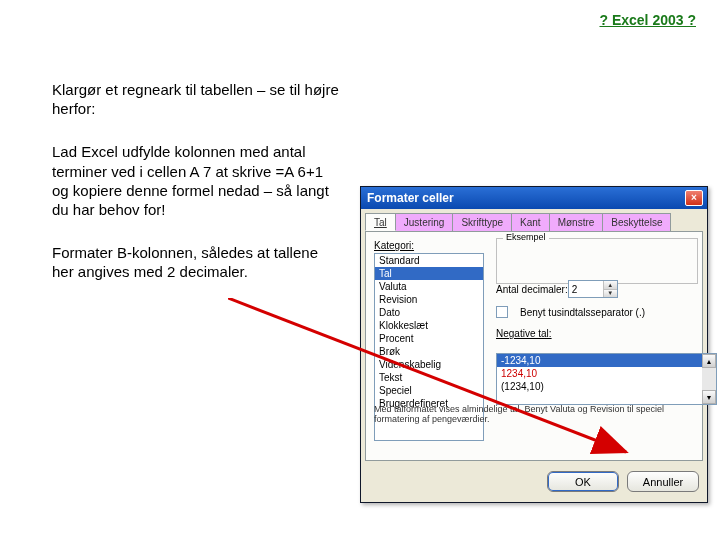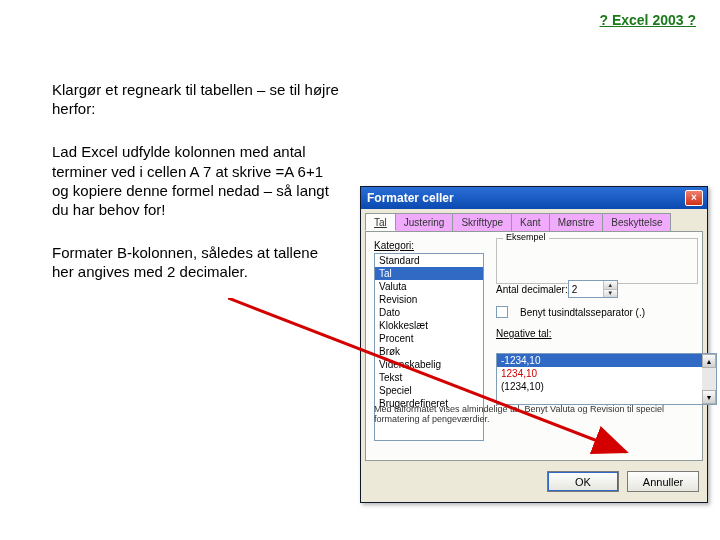--- a/index.html
+++ b/index.html
@@ -178,21 +178,21 @@
     font-size:9px; color:#333;
   }
   .button-bar {
     display:flex; justify-content:flex-end; gap:8px;
     padding: 6px 8px 10px 8px;
   }
   .btn {
     min-width: 72px; height: 21px;
     background: linear-gradient(#fefefe,#e6e6de);
     border: 1px solid #7a7a7a;
-    border-radius: 0;
+    border-radius: 6px;
     font-size: 11px;
     display:flex;align-items:center;justify-content:center;
   }
   .btn.default { box-shadow: 0 0 0 1px #3169c6 inset; }
   .arrow-svg {
     position:absolute;
     left: 228px; top: 298px;
     pointer-events:none;
   }
 </style>

